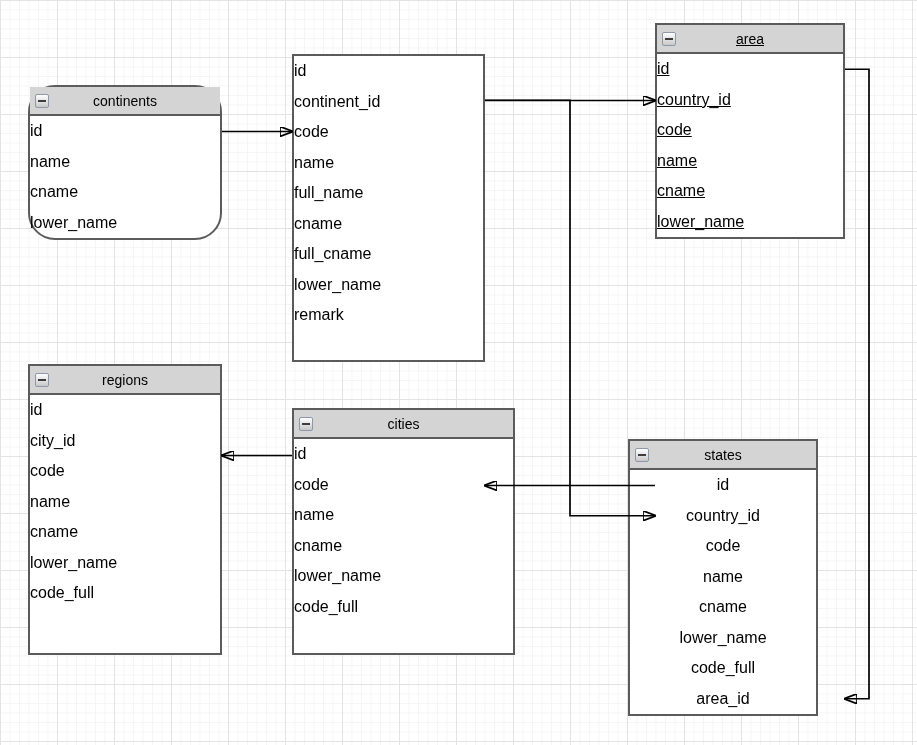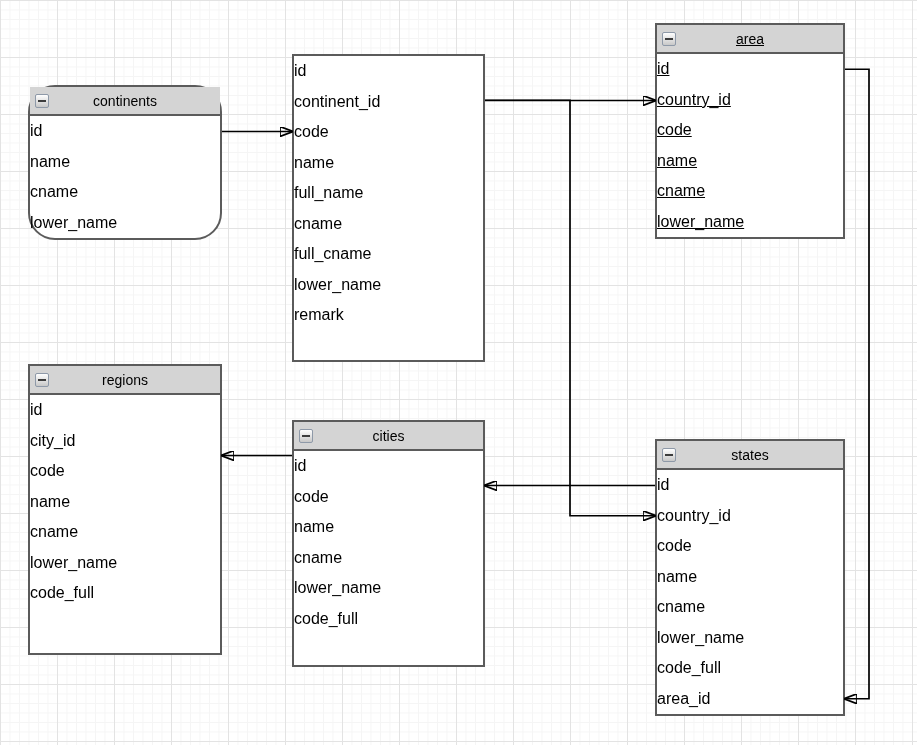--- a/index.html
+++ b/index.html
@@ -85,33 +85,33 @@
         <span class="table-title">regions</span>
       </div>
       <div class="table-row">id</div>
       <div class="table-row">city_id</div>
       <div class="table-row">code</div>
       <div class="table-row">name</div>
       <div class="table-row">cname</div>
       <div class="table-row">lower_name</div>
       <div class="table-row">code_full</div>
     </div>
-    <div class="entity-table" style="left: 292px; top: 420px; width: 193px; height: 246.5px;">
+    <div class="entity-table" style="left: 292px; top: 408px; width: 223px; height: 246.5px;">
       <div class="table-header">
         <span class="collapse-btn"></span>
         <span class="table-title">cities</span>
       </div>
       <div class="table-row">id</div>
       <div class="table-row">code</div>
       <div class="table-row">name</div>
       <div class="table-row">cname</div>
       <div class="table-row">lower_name</div>
       <div class="table-row">code_full</div>
     </div>
-    <div class="entity-table" style="left: 655px; top: 439px; width: 190px; height: 277px;">
+    <div class="entity-table" style="left: 628px; top: 439px; width: 190px; height: 277px; text-align: center;">
       <div class="table-header">
         <span class="collapse-btn"></span>
         <span class="table-title">states</span>
       </div>
       <div class="table-row">id</div>
       <div class="table-row">country_id</div>
       <div class="table-row">code</div>
       <div class="table-row">name</div>
       <div class="table-row">cname</div>
       <div class="table-row">lower_name</div>

